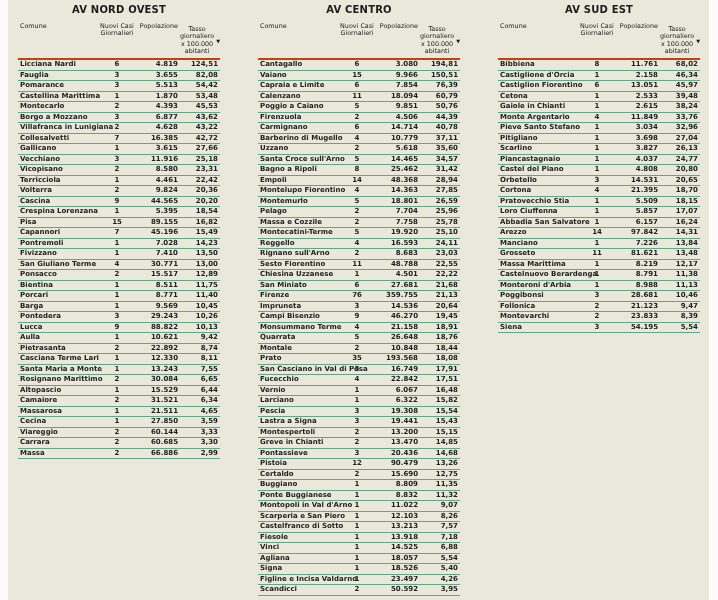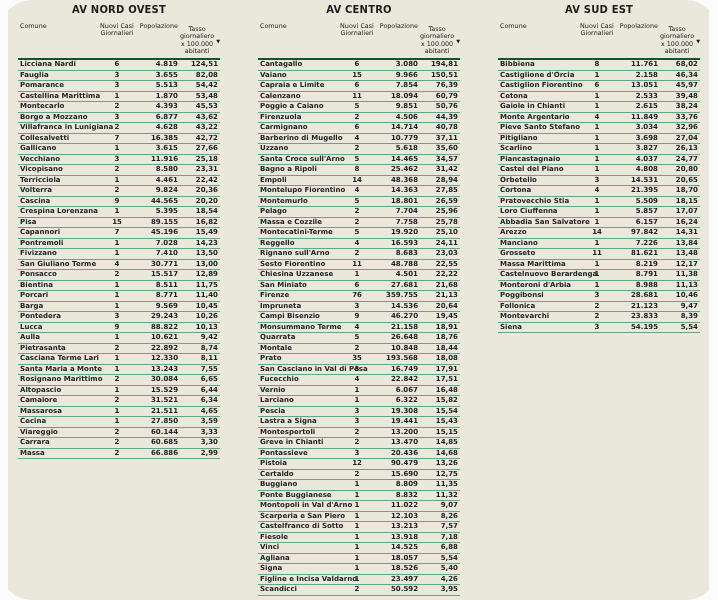--- a/index.html
+++ b/index.html
@@ -1,25 +1,25 @@
 <!DOCTYPE html>
 <html><head>
 <meta charset="utf-8">
 <style>
   html,body{margin:0;padding:0;}
   body{width:718px;height:600px;background:#fbfbfb;font-family:"DejaVu Sans",sans-serif;}
-  .page{position:relative;width:718px;height:600px;overflow:hidden;background:#fbfbfb;border-radius:32px;}
+  .page{position:relative;width:718px;height:600px;overflow:hidden;background:#fbfbfb;}
   .canvas{position:absolute;left:8px;top:0;width:701px;height:600px;background:#e9e8da;}
   .panel{position:absolute;top:0;width:202px;}
   .panel-0{left:10px;}
   .panel-1{left:250px;}
   .panel-2{left:490px;}
   .title{margin:4px 0 0 0;font-size:10px;font-weight:700;text-align:center;color:#1c1c1c;letter-spacing:0.2px;}
   .thead{display:grid;grid-template-columns:80px 38px 42px 42px;margin-top:7px;min-height:36px;
-         border-bottom:2px solid #14532d;font-size:6.4px;line-height:7.4px;font-weight:400;color:#222;}
+         border-bottom:2px solid #c2410c;font-size:6.4px;line-height:7.4px;font-weight:400;color:#222;}
   .hc{padding-top:1px;}
   .h-comune{text-align:left;padding-left:2px;}
   .h-casi{text-align:center;}
   .h-pop{text-align:right;}
   .h-tasso{display:flex;flex-direction:row;align-items:center;text-align:center;}
   .sort{font-size:5px;line-height:5px;margin-top:2px;color:#1c1c1c;}
   .row{display:grid;grid-template-columns:80px 38px 42px 42px;height:10.5px;box-sizing:border-box;
        border-bottom:1px solid #64a488;align-items:center;font-size:7px;line-height:9px;font-weight:700;color:#222;}
   .cell{white-space:nowrap;}
   .c0{text-align:left;padding-left:2px;}

